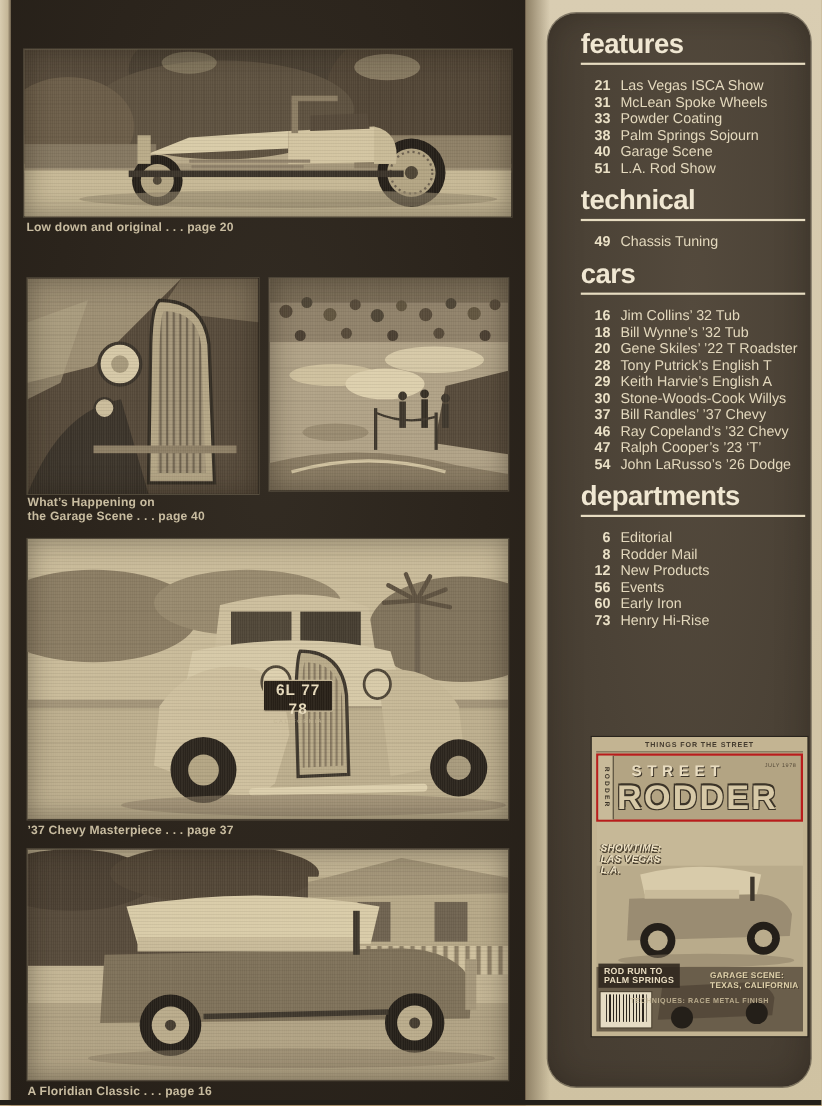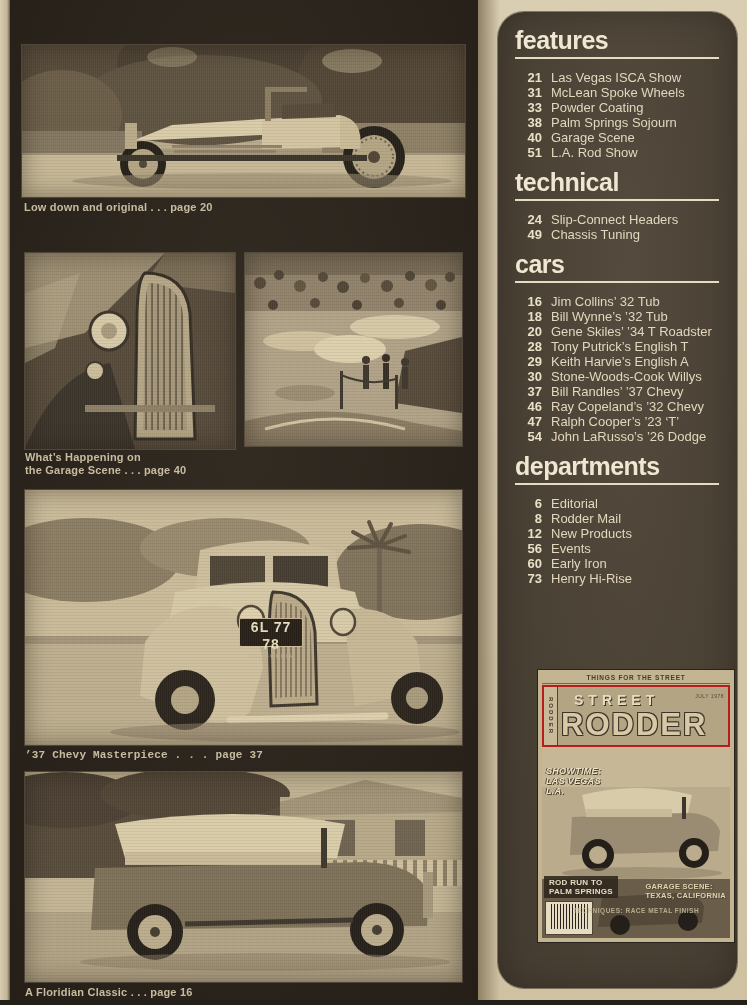--- a/index.html
+++ b/index.html
@@ -23,37 +23,37 @@
   .vignette{position:absolute;inset:0;pointer-events:none;box-shadow:inset 0 0 24px rgba(30,24,16,.45);}
   .caption{position:absolute;font-size:11px;font-weight:bold;color:#c8bca0;letter-spacing:.2px;line-height:13px;}
   .p1{left:12px;top:45px;width:443px;height:152px;}
   .p2{left:15px;top:253px;width:210px;height:196px;}
   .p3{left:235px;top:253px;width:217px;height:193px;}
   .p4{left:15px;top:490px;width:437px;height:255px;}
   .p5{left:15px;top:772px;width:437px;height:210px;}
   .c1{left:14px;top:201px;}
   .c2{left:15px;top:451px;}
   .c3{left:235px;top:452px;margin-top:45px;}
-  .c4{left:15px;top:749px;font-family:Liberation Mono, monospace;}
+  .c4{left:15px;top:749px;}
   .c5{left:15px;top:986px;}
   .plate{position:absolute;left:49%;top:50%;width:62px;height:27px;background:#261f17;
     border:1px solid #c9bb9a;border-radius:2px;text-align:center;}
   .plate-num{font-size:14px;font-weight:bold;letter-spacing:1px;line-height:17px;color:#e9ddbf;}
   .plate-state{font-size:5px;letter-spacing:1.5px;line-height:6px;color:#c2b494;}
   
   .right-page{position:absolute;left:478px;top:0;width:269px;height:1005px;
     background:linear-gradient(180deg,#d9cdb2 0%,#d3c6a8 55%,#cfc2a2 100%);}
   .right-page::before{content:"";position:absolute;left:0;top:0;width:20px;height:100%;
     background:linear-gradient(90deg,#91english 0%,transparent 100%);}
   .spine-shadow{position:absolute;left:0;top:0;width:22px;height:1005px;
     background:linear-gradient(90deg,#8f8166 0%,rgba(143,129,102,0) 100%);}
   .panel{position:absolute;left:20px;top:12px;width:239px;height:976px;border-radius:26px;
     background:radial-gradient(ellipse at 55% 28%, #544a3d 0%, #4b4236 55%, #443b30 100%);
     box-shadow:0 0 0 1px rgba(40,34,26,.5), inset 0 0 30px rgba(25,20,14,.35);
-    padding:16px 6px 0 17px;box-sizing:border-box;}
+    padding:16px 6px 0 30px;box-sizing:border-box;}
   .toc-section{margin-bottom:10px;}
   .toc-header{font-size:25px;line-height:25px;font-weight:bold;letter-spacing:-.5px;color:#f0e7d2;
     border-bottom:2px solid #e7dcc1;padding-bottom:4px;margin:0 0 11px 0;width:204px;}
   .toc-row{display:flex;font-size:13px;line-height:15px;color:#e3d8bd;white-space:nowrap;}
   .toc-num{width:27px;text-align:right;margin-right:9px;font-weight:bold;flex:none;color:#eae0c6;}
   
   .cover{position:absolute;left:40px;top:658px;width:196px;height:272px;background:#c3b492;
     box-shadow:0 0 0 1px #28231c;overflow:hidden;}
   .cover-banner{position:absolute;left:4px;right:4px;top:2px;font-size:6.5px;font-weight:bold;
     letter-spacing:.8px;color:#453c2f;text-align:center;line-height:11px;
@@ -316,44 +316,40 @@
               <span class="toc-num">51</span>
               <span class="toc-title">L.A. Rod Show</span>
             </div>
           </div>
       </section>
 
       <section class="toc-section">
         <h2 class="toc-header">technical</h2>
         <div class="toc-list">
             <div class="toc-row">
-              <span class="toc-num">24</span>
-              <span class="toc-title">Slip-Connect Headers</span>
-            </div>
-            <div class="toc-row">
               <span class="toc-num">49</span>
               <span class="toc-title">Chassis Tuning</span>
             </div>
           </div>
       </section>
 
       <section class="toc-section">
         <h2 class="toc-header">cars</h2>
         <div class="toc-list">
             <div class="toc-row">
               <span class="toc-num">16</span>
               <span class="toc-title">Jim Collins’ 32 Tub</span>
             </div>
             <div class="toc-row">
               <span class="toc-num">18</span>
               <span class="toc-title">Bill Wynne’s ’32 Tub</span>
             </div>
             <div class="toc-row">
               <span class="toc-num">20</span>
-              <span class="toc-title">Gene Skiles’ ’34 T Roadster</span>
+              <span class="toc-title">Gene Skiles’ ’22 T Roadster</span>
             </div>
             <div class="toc-row">
               <span class="toc-num">28</span>
               <span class="toc-title">Tony Putrick’s English T</span>
             </div>
             <div class="toc-row">
               <span class="toc-num">29</span>
               <span class="toc-title">Keith Harvie’s English A</span>
             </div>
             <div class="toc-row">

